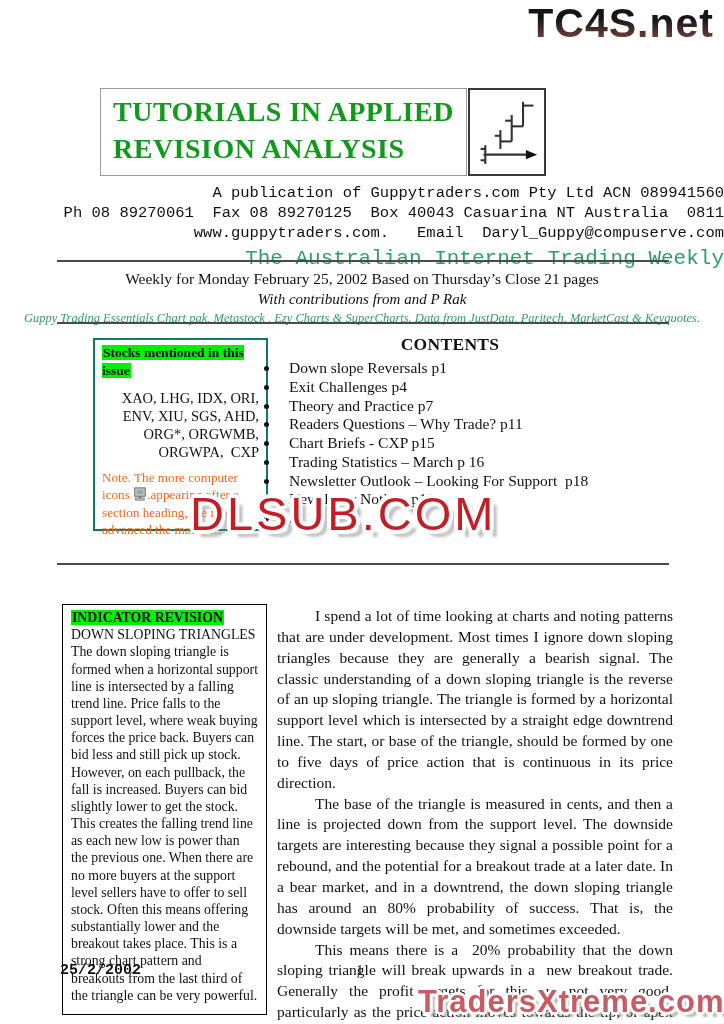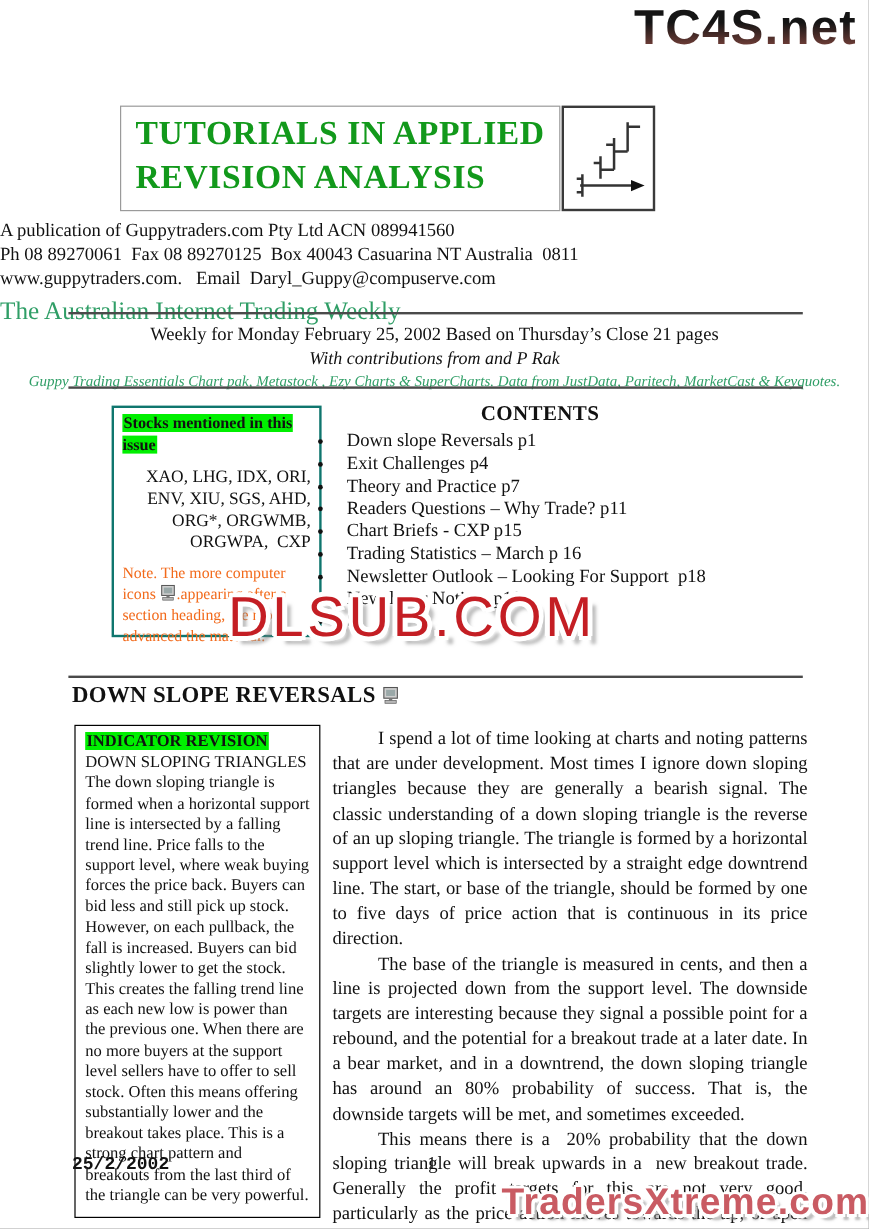--- a/index.html
+++ b/index.html
@@ -24,22 +24,22 @@
                        -3px 0 0 #fff,3px 0 0 #fff,0 -3px 0 #fff,0 3px 0 #fff,
                        5px 5px 2px rgba(140,140,140,.6);}
 
   
   .masthead{position:absolute;left:100px;top:88px;display:flex;align-items:stretch;}
   .title-box{border:1px solid #9a9a9a;padding:5px 12px 5px 12px;}
   .title-line{font-weight:bold;font-size:28px;line-height:1.32;color:#12991b;letter-spacing:.5px;}
   .logo-box{width:78px;height:88px;border:2px solid #3a3a3a;margin-left:1px;box-sizing:border-box;
             display:flex;align-items:center;justify-content:center;background:#fff;}
 
-  .pub-lines{position:absolute;left:0;top:183px;width:724px;text-align:left;
-             font-size:15.5px;line-height:1.3;}
+  .pub-lines{position:absolute;left:0;top:183px;width:724px;text-align:right;
+             font-size:15.5px;line-height:1.3;font-family:Liberation Mono, monospace;}
   .subtitle{font-size:21px;line-height:1.25;color:#2f9e66;margin-top:3px;}
 
   .rule{position:absolute;left:57px;width:612px;border:0;border-top:2px solid #4a4a4a;margin:0;}
   .rule1{top:260px;} .rule2{top:322px;} .rule3{top:563px;}
 
   .issue{position:absolute;left:0;top:270px;width:724px;text-align:center;}
   .issue-weekly{font-size:15.5px;line-height:1.15;}
   .issue-contrib{font-size:15px;line-height:1.2;font-style:italic;margin-top:2px;}
   .issue-tools{font-size:12.5px;line-height:1.2;font-style:italic;color:#2f9e66;margin-top:3px;}
 
@@ -144,26 +144,20 @@
         <li>Newsletter Outlook – Looking For Support&nbsp; p18</li>
         <li>Newsletter Notices p18</li>
         <li>S&nbsp;&nbsp;&nbsp;&nbsp;&nbsp;&nbsp;&nbsp;&nbsp;P</li>
       </ul>
   </div>
 
   <div class="dlsub">DLSUB.COM</div>
 
   <hr class="rule rule3">
 
-  <div class="article-heading"><span>DOWN SLOPE REVERSALS</span> <svg class="pc-icon" width="15" height="15" viewBox="0 0 16 16">
-        <rect x="2" y="1" width="12" height="9.5" fill="#cfcfcf" stroke="#555" stroke-width="1"></rect>
-        <rect x="4" y="3" width="8" height="5.5" fill="#9aa8a8"></rect>
-        <rect x="6.5" y="10.5" width="3" height="2" fill="#777"></rect>
-        <rect x="3" y="12.5" width="10" height="2.5" fill="#b8b8b8" stroke="#555" stroke-width="0.6"></rect>
-      </svg></div>
 
   <div class="indicator-box">
     <div class="indicator-label"><span class="hl">INDICATOR REVISION</span></div>
     <div>DOWN SLOPING TRIANGLES</div>
     <div>The down sloping triangle is formed when a horizontal support line is intersected by a falling trend line. Price falls to the support level, where weak buying forces the price back. Buyers can bid less and still pick up stock. However, on each pullback, the fall is increased. Buyers can bid slightly lower to get the stock. This creates the falling trend line as each new low is power than the previous one. When there are no more buyers at the support level sellers have to offer to sell stock. Often this means offering substantially lower and the&nbsp; breakout takes place. This is a strong chart pattern and breakouts from the last third of the triangle can be very powerful.</div>
   </div>
 
   <div class="main-text">
 
   <p>I spend a lot of time looking at charts and noting patterns that are under development. Most times I ignore down sloping triangles because they are generally a bearish signal. The classic understanding of a down sloping triangle is the reverse of an up sloping triangle. The triangle is formed by a horizontal support level which is intersected by a straight edge downtrend line. The start, or base of the triangle, should be formed by one to five days of price action that is continuous in its price direction.</p>

